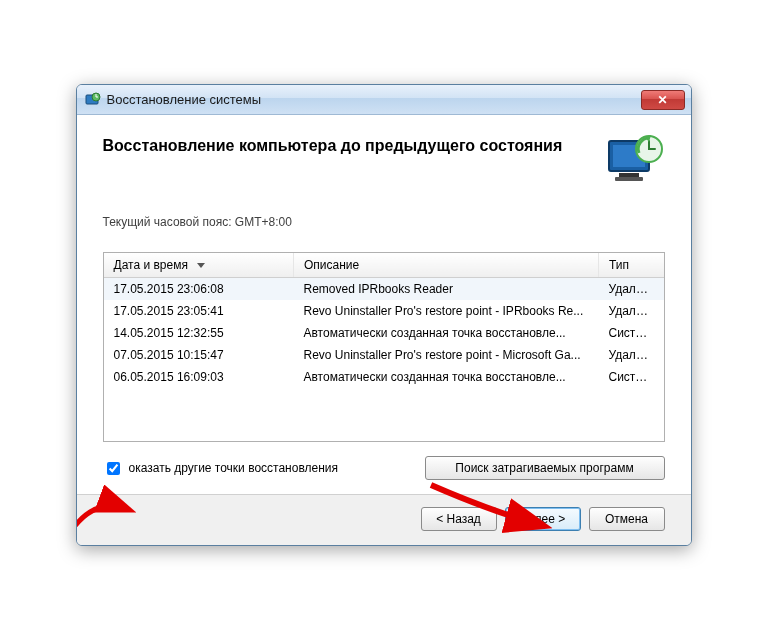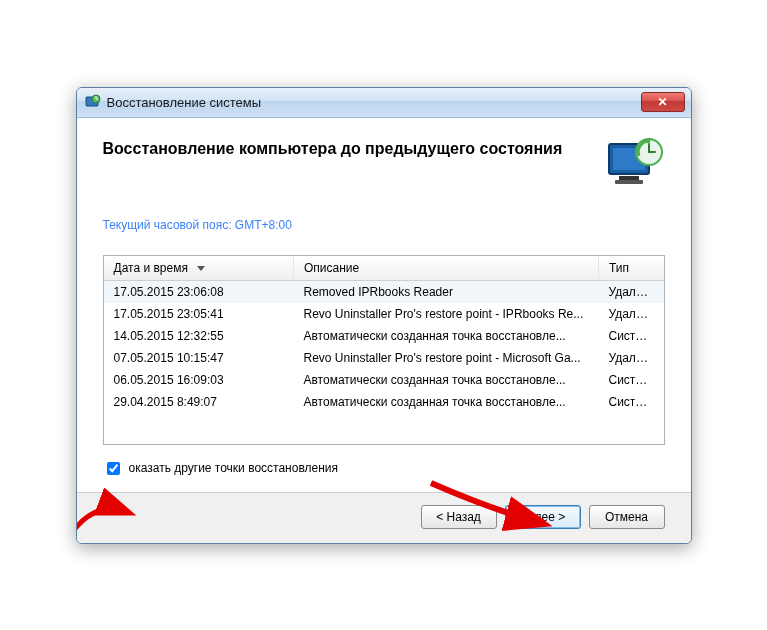--- a/index.html
+++ b/index.html
@@ -72,21 +72,21 @@
   .big-icon { width: 60px; height: 54px; }
   .help-link {
     color: #0066cc;
     text-decoration: underline;
     font-size: 12px;
   }
   .tz-label {
     margin-top: 28px;
     margin-bottom: 23px;
     font-size: 12px;
-    color: #3b82f6;
+    color: #404040;
   }
   .table-wrap {
     border: 1px solid #b0b0b0;
     background: #fff;
     height: 190px;
   }
   table {
     width: 100%;
     border-collapse: collapse;
     table-layout: fixed;
@@ -247,34 +247,30 @@
             <tr>
               <td>07.05.2015 10:15:47</td>
               <td>Revo Uninstaller Pro's restore point - Microsoft Ga...</td>
               <td>Удаление</td>
             </tr>
             <tr>
               <td>06.05.2015 16:09:03</td>
               <td>Автоматически созданная точка восстановле...</td>
               <td>Система</td>
             </tr>
-            <tr>
-              <td>29.04.2015 8:49:07</td>
-              <td>Автоматически созданная точка восстановле...</td>
-              <td>Система</td>
-            </tr>
           </tbody>
       </table>
     </div>
 
     <div class="below-table">
       <label class="checkbox-row">
         <input type="checkbox" checked="" style="">
         <span>оказать другие точки восстановления</span>
       </label>
+      <button class="btn wide">Поиск затрагиваемых программ</button>
     </div>
 
     
     <div class="arrow" style="left:-12px; top:370px;">
       <svg width="90" height="50">
         <defs>
             <marker id="ah1" markerWidth="8" markerHeight="8" refX="6" refY="3" orient="auto">
               <polygon points="0,0 8,3 0,6" fill="#e30000"></polygon>
             </marker>
           </defs>

